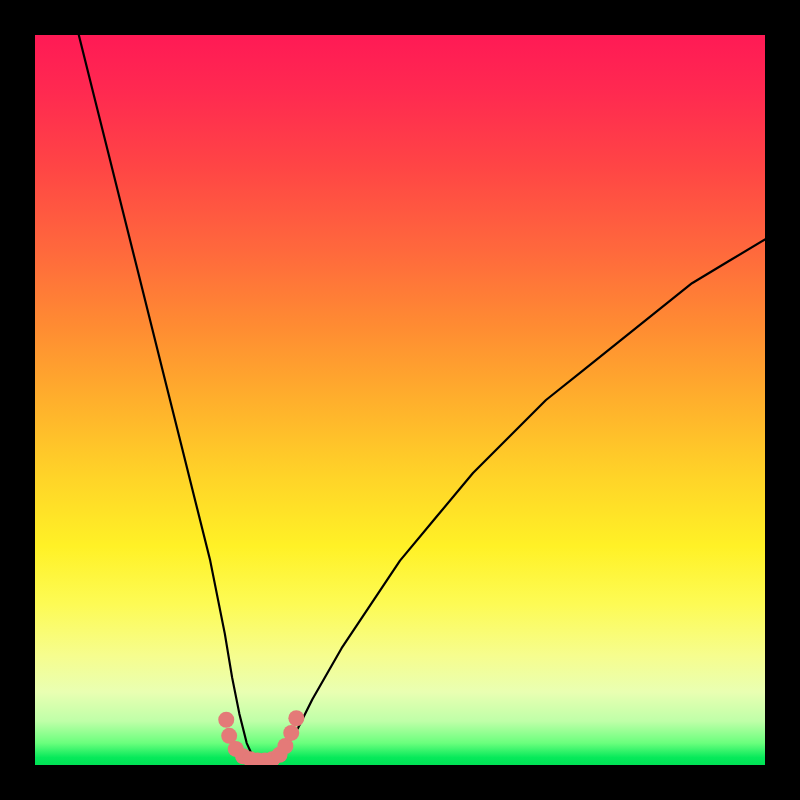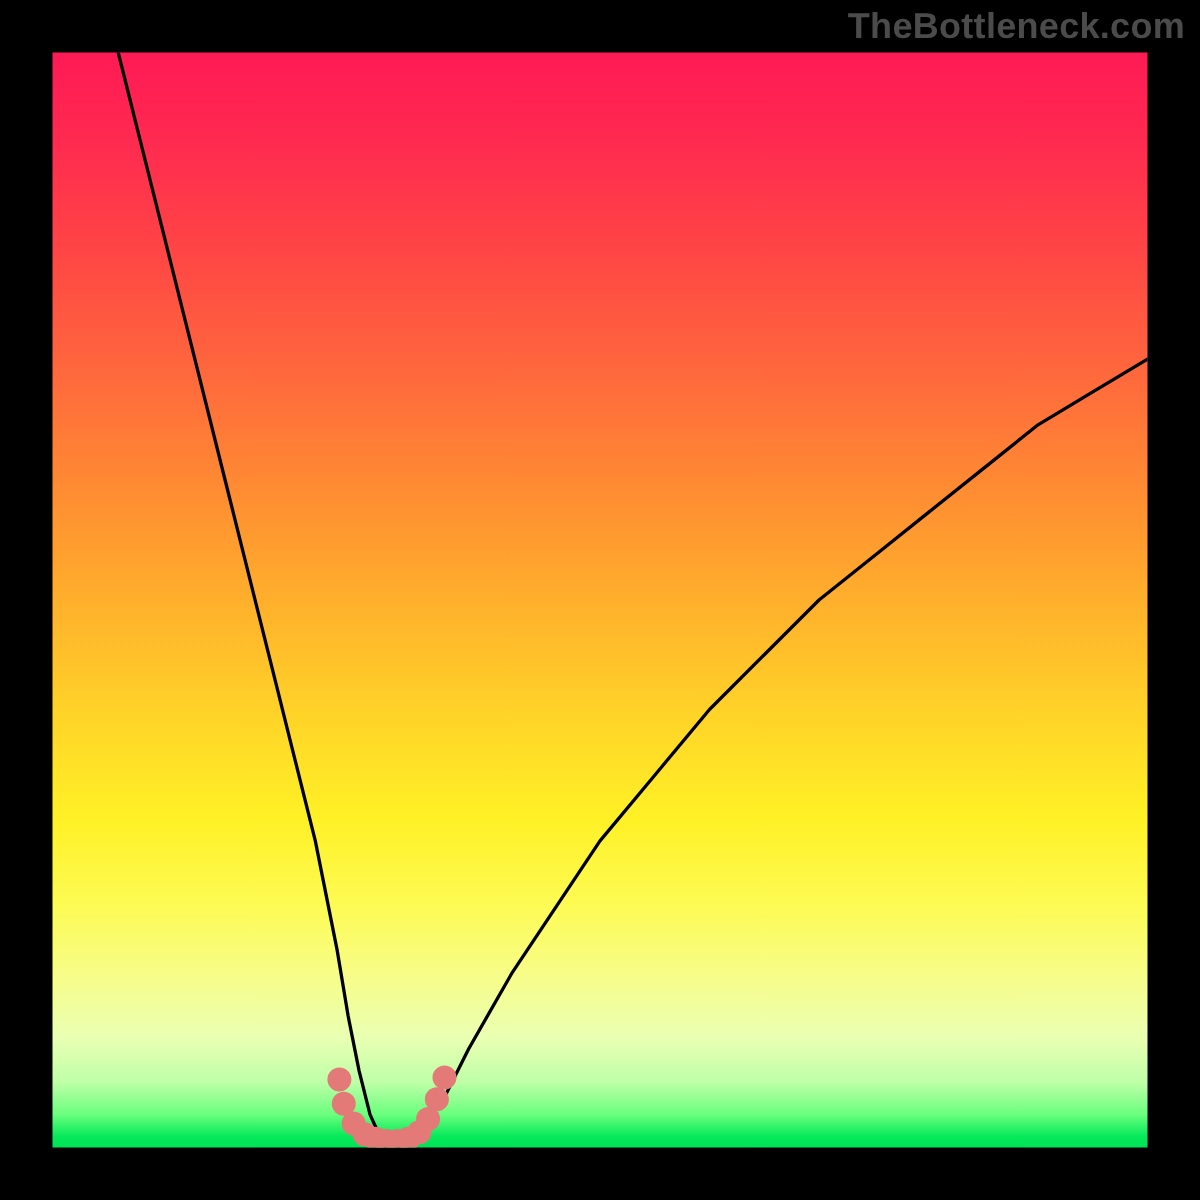--- a/index.html
+++ b/index.html
@@ -59,21 +59,20 @@
     top: 0;
     width: 730px;
     height: 730px;
   }
 </style>
 </head>
 <body>
 
 <div class="frame">
 
-  <div class="watermark">TheBottleneck.com</div>
 
   <div class="plot-area">
     <svg class="plot-svg" viewBox="0 0 730 730" preserveAspectRatio="none">
       <path id="curve-path" fill="none" stroke="#000000" stroke-width="2.2" stroke-linejoin="round" stroke-linecap="round" d="M43.80 0.00 L58.40 58.40 L73.00 116.80 L87.60 175.20 L102.20 233.60 L116.80 292.00 L131.40 350.40 L146.00 408.80 L160.60 467.20 L175.20 525.60 L189.80 598.60 L197.10 642.40 L204.40 678.90 L211.70 708.10 L219.00 724.16 L226.30 726.35 L233.60 726.35 L240.90 724.16 L248.20 715.40 L262.80 693.50 L277.40 664.30 L306.60 613.20 L335.80 569.40 L365.00 525.60 L401.50 481.80 L438.00 438.00 L474.50 401.50 L511.00 365.00 L547.50 335.80 L584.00 306.60 L620.50 277.40 L657.00 248.20 L693.50 226.30 L730.00 204.40"></path>
       <g id="marker-group">
           <circle cx="191.26" cy="684.74" r="8" fill="#e47a78"></circle>
           <circle cx="194.18" cy="700.80" r="8" fill="#e47a78"></circle>
           <circle cx="200.75" cy="713.94" r="8" fill="#e47a78"></circle>
           <circle cx="208.05" cy="721.24" r="8" fill="#e47a78"></circle>
           <circle cx="215.35" cy="724.16" r="8" fill="#e47a78"></circle>

